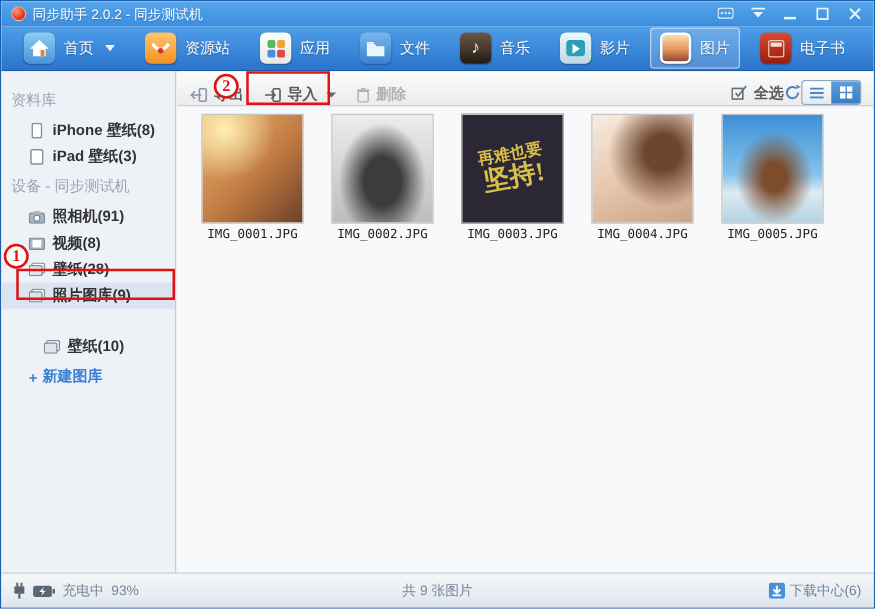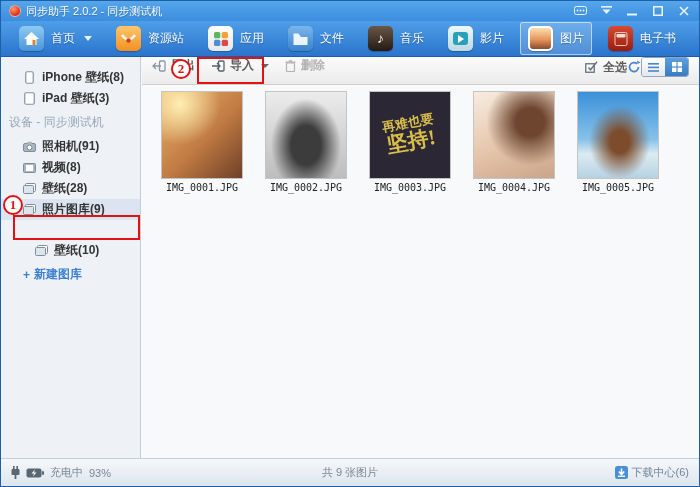--- a/index.html
+++ b/index.html
@@ -54,21 +54,21 @@
     color:#333; font-weight:bold; cursor:pointer; white-space:nowrap; height:21px; }
   .side-item.selected { background:#dbe4f0; }
   .side-item.sub { padding-left:34px;margin-top:20px; }
   .side-link { display:flex; align-items:center; gap:4px; color:#3a7fd0; font-weight:bold;
     padding:5px 0 0 22px; cursor:pointer; }
   .si { width:13px; height:13px; display:flex; align-items:center; justify-content:center; flex:0 0 auto; }
 
   
   .ctoolbar { position:absolute; top:56px; left:141px; right:0; height:28px;
     background:linear-gradient(#fcfcfc,#ebebeb); border-bottom:1px solid #d0d0d0;
-    display:flex; align-items:flex-start; padding:0 10px; font-size:12px; color:#555; }
+    display:flex; align-items:flex-end; padding:0 10px; font-size:12px; color:#555; }
   .tbtn { display:flex; align-items:center; gap:5px; margin-right:16px; cursor:pointer;
     font-weight:bold; color:#5a5a5a; }
   .tbtn.disabled { color:#b2b2b2; cursor:default; }
   .tbtn .caret { width:0; height:0; border-left:4px solid transparent; border-right:4px solid transparent;
     border-top:4px solid #666; margin-left:2px; }
   .ct-right { margin-left:auto; display:flex; align-items:center; gap:0; }
   .seg { display:flex; border:1px solid #8ea6c0; border-radius:3px; overflow:hidden; }
   .seg-btn { width:23px; height:18px; display:flex; align-items:center; justify-content:center;
     background:linear-gradient(#fdfdfd,#e4e9ef); cursor:pointer; }
   .seg-btn.active { background:linear-gradient(#5c9ede,#3a7cc4); }
@@ -230,20 +230,21 @@
       </span>
       <span>电子书</span>
     </div>
     <div class="nav-item">
       
       
     </div>
   </div>
 
   <aside class="sidebar">
+    <div class="side-header">资料库</div>
 
     <div class="side-item">
       <span class="si">
         <svg width="9" height="13" viewBox="0 0 9 13">
             <rect x="0.75" y="0.75" width="7.5" height="11.5" rx="1.5" fill="#fff" stroke="#84919f" stroke-width="1.2"></rect>
           </svg>
       </span>
       <span>iPhone 壁纸(8)</span>
     </div>
     <div class="side-item">

